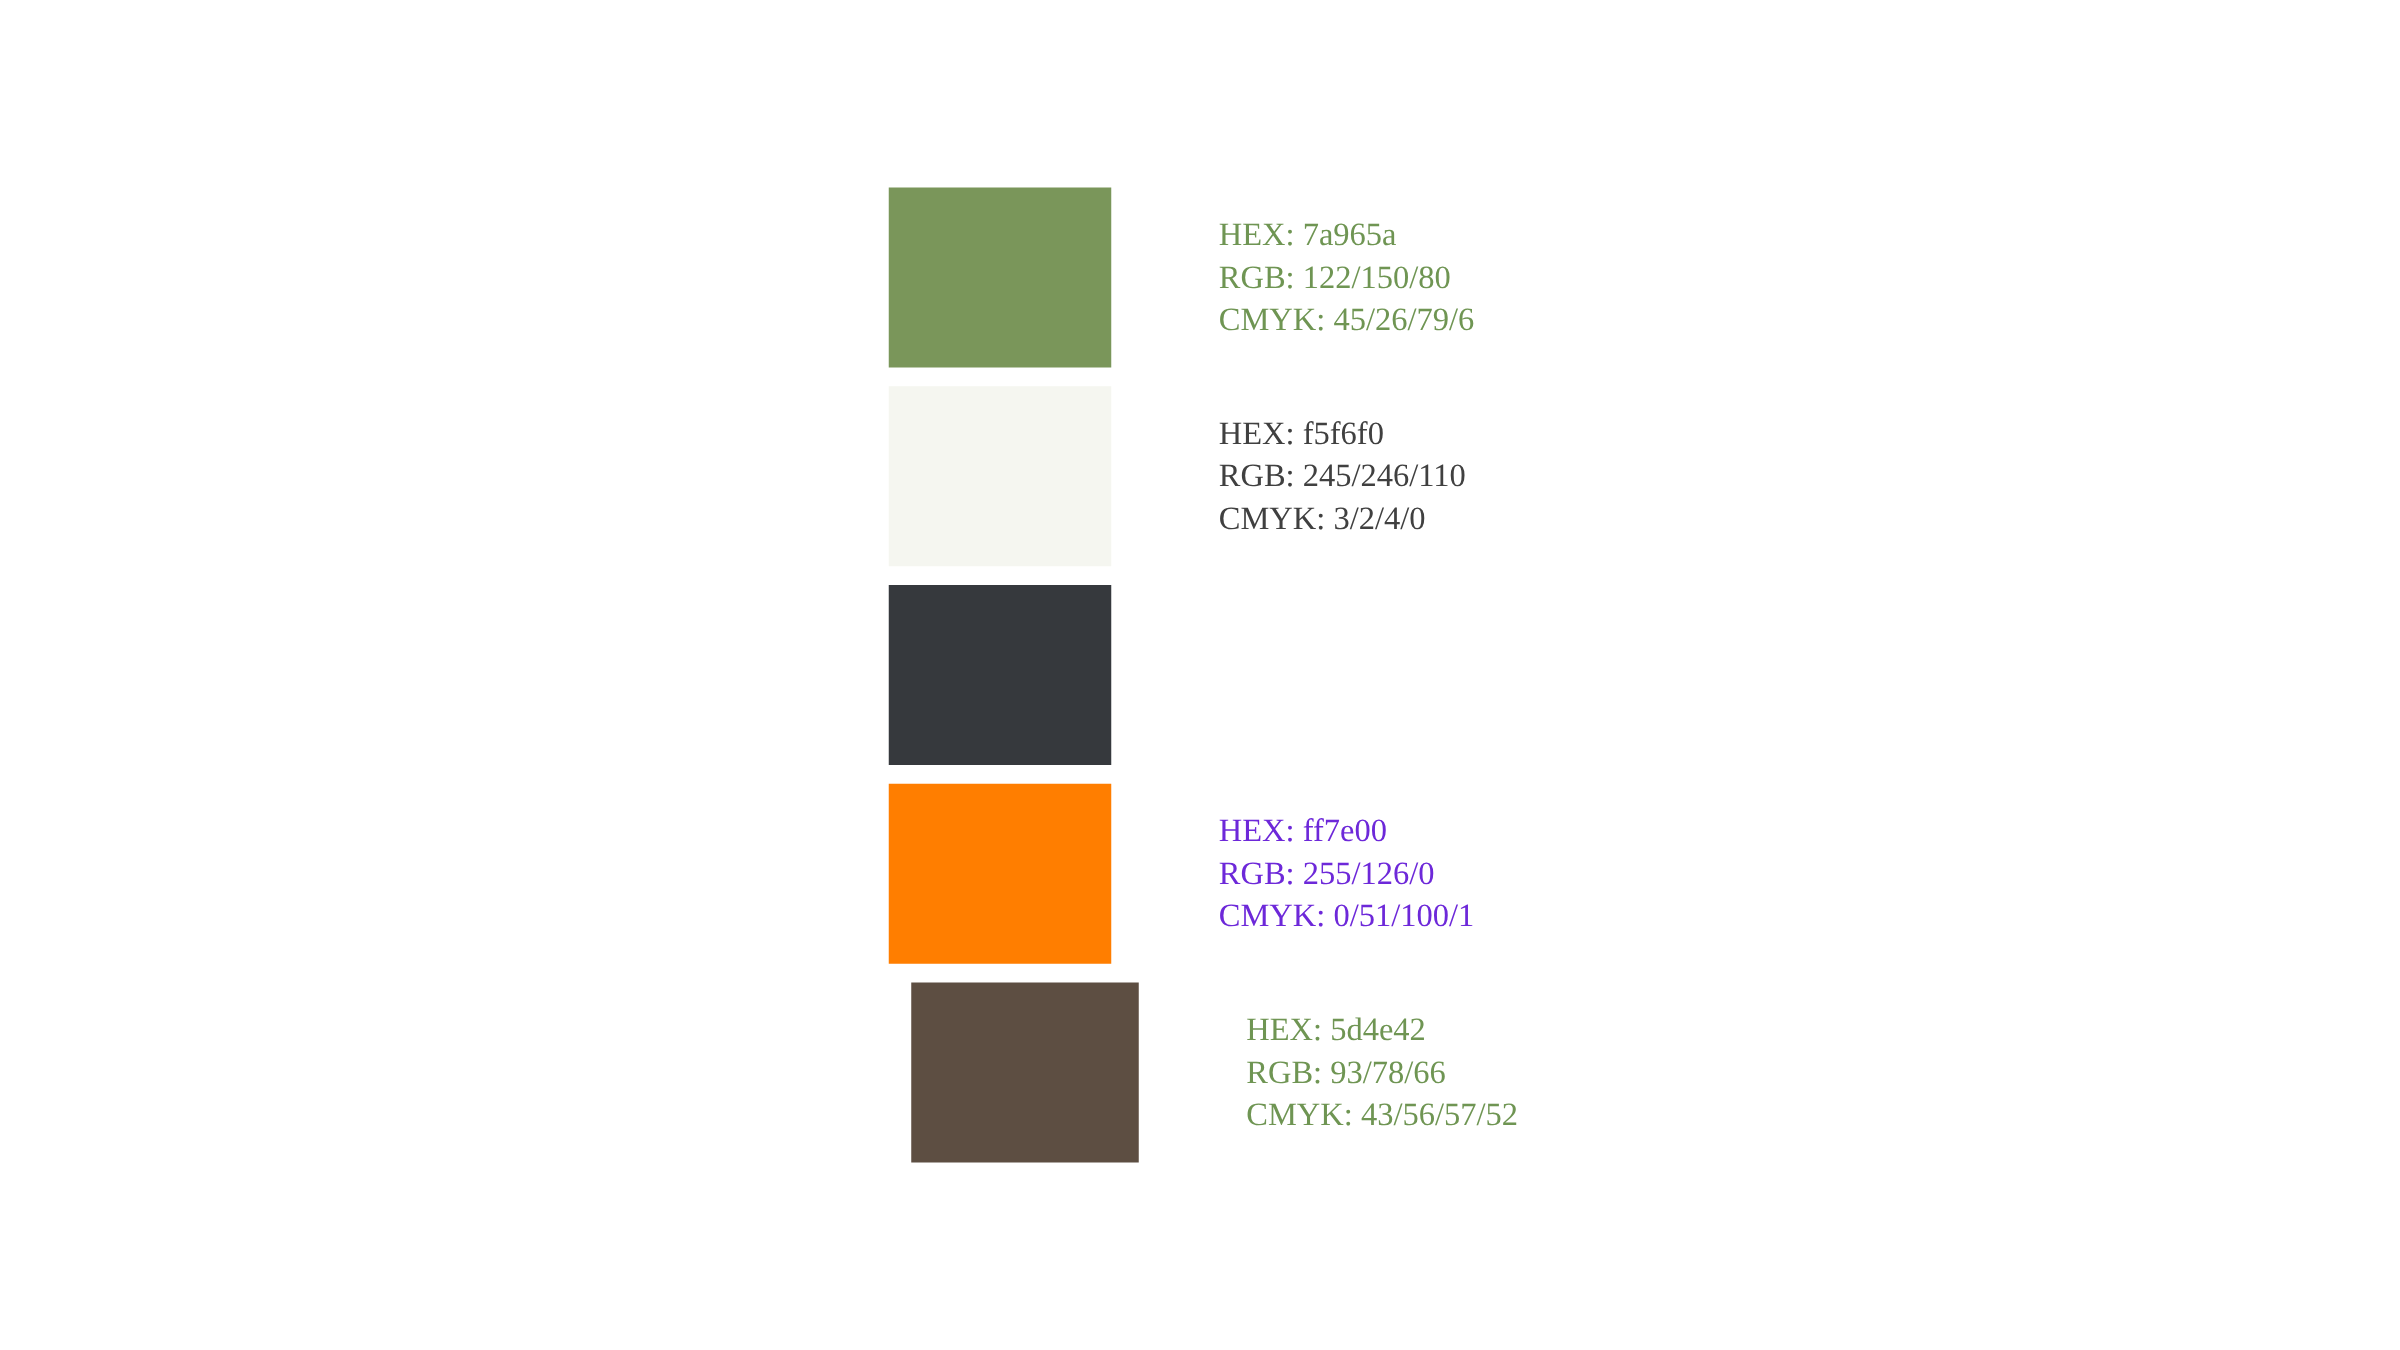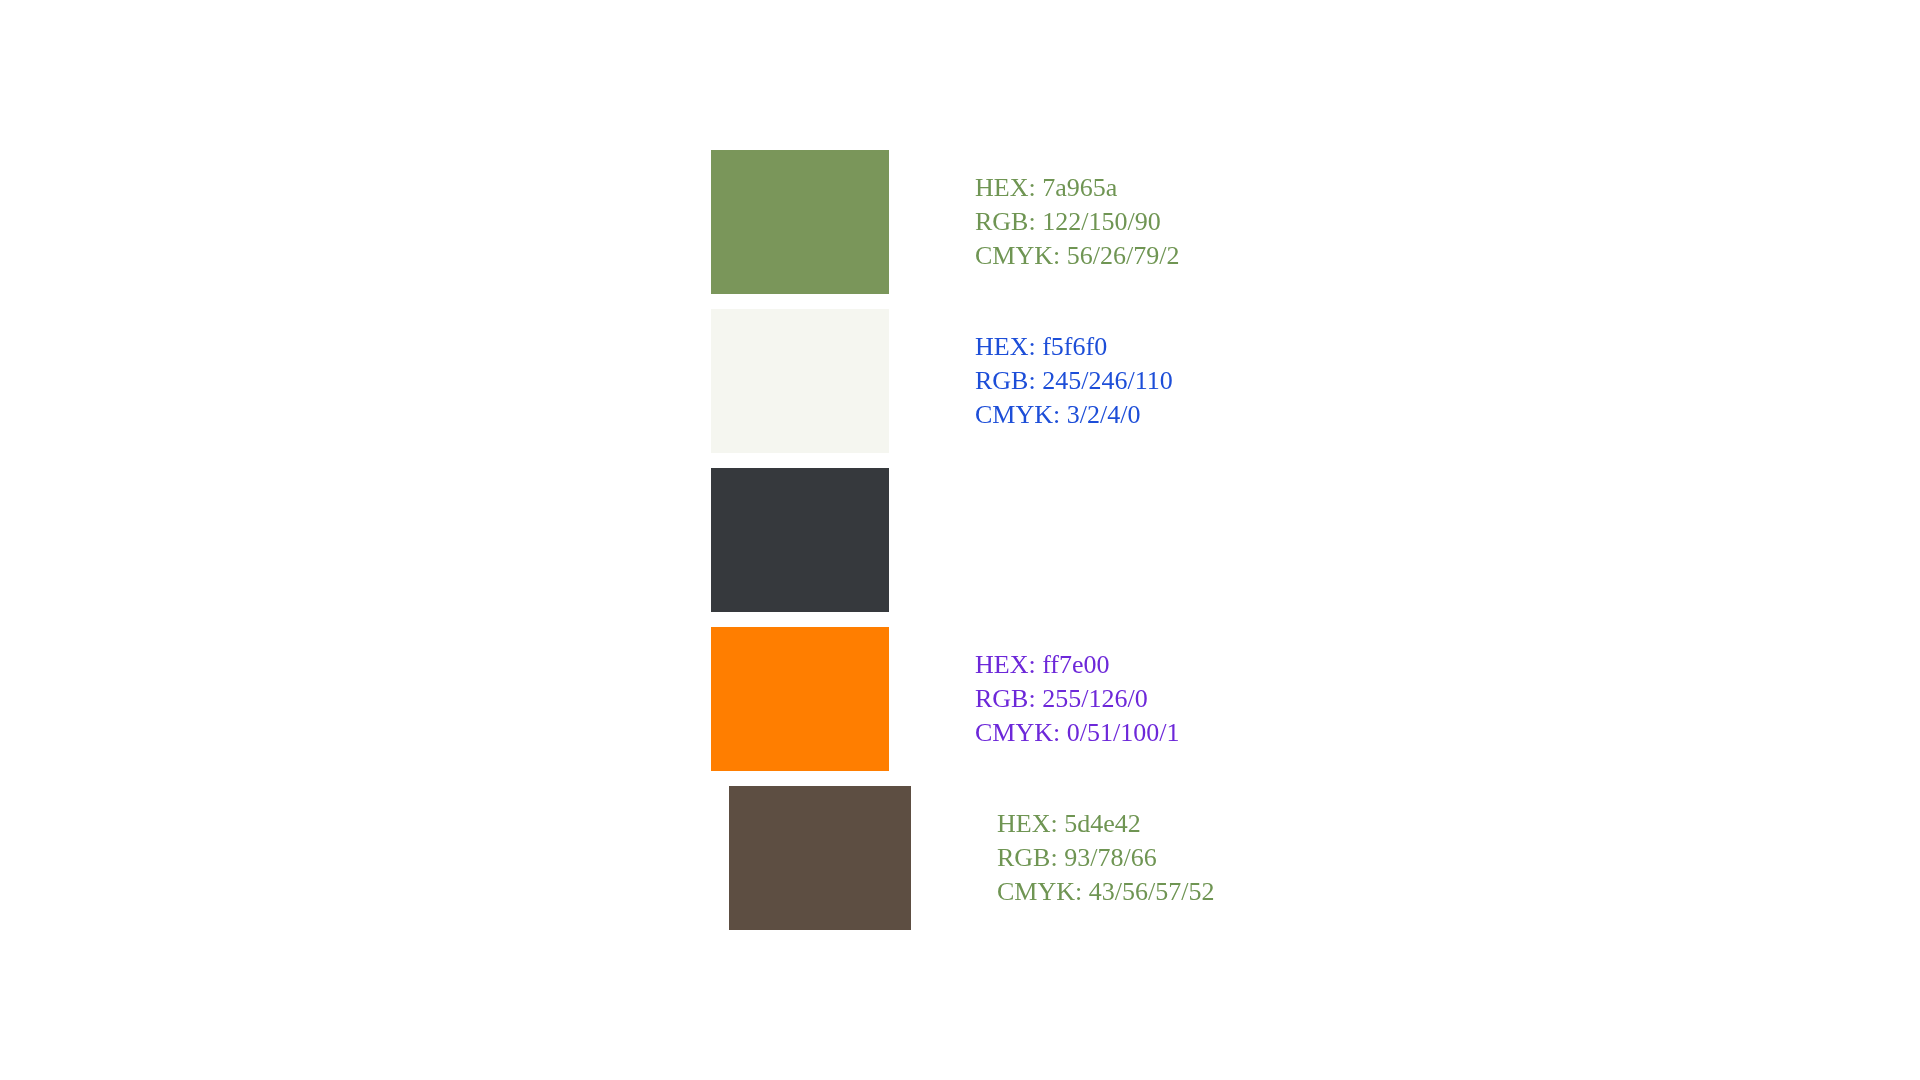--- a/index.html
+++ b/index.html
@@ -57,28 +57,28 @@
 </style>
 </head>
 <body style="background-color: rgb(255, 255, 255);">
 
 <div id="palette">
 
   <div class="swatch-row">
     <div class="swatch-chip" style="background-color: rgb(122, 150, 90);"></div>
     <div class="swatch-info" style="color: rgb(111, 149, 83);">
       <span class="info-line">HEX: 7a965a</span>
-      <span class="info-line">RGB: 122/150/90</span>
-      <span class="info-line">CMYK: 56/26/79/2</span>
+      <span class="info-line">RGB: 122/150/80</span>
+      <span class="info-line">CMYK: 45/26/79/6</span>
     </div>
   </div>
 
   <div class="swatch-row">
     <div class="swatch-chip" style="background-color: rgb(245, 246, 240);"></div>
-    <div class="swatch-info" style="color: #1d4ed8;">
+    <div class="swatch-info" style="color: #404040;">
       <span class="info-line">HEX: f5f6f0</span>
       <span class="info-line">RGB: 245/246/110</span>
       <span class="info-line">CMYK: 3/2/4/0</span>
     </div>
   </div>
 
   <div class="swatch-row">
     <div class="swatch-chip" style="background-color: rgb(54, 57, 61);"></div>
   </div>
 

